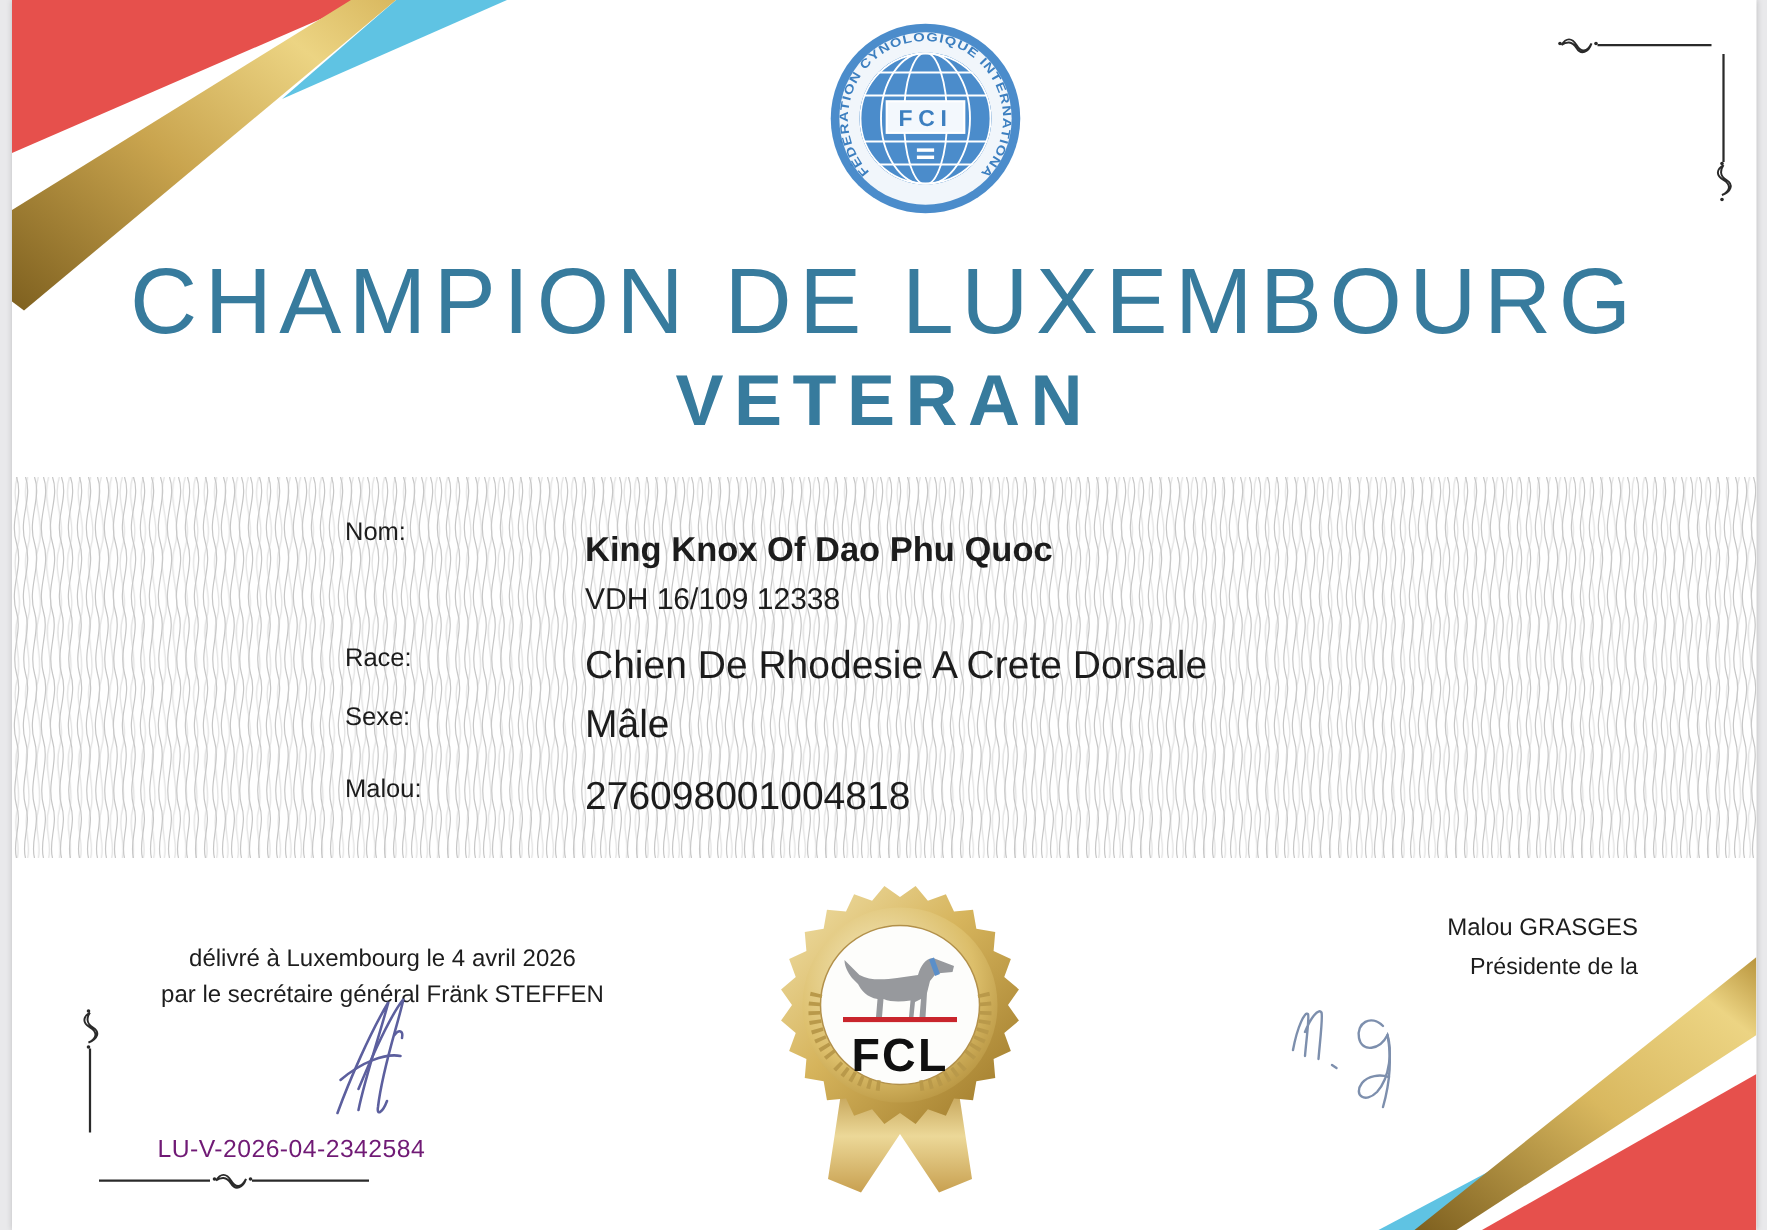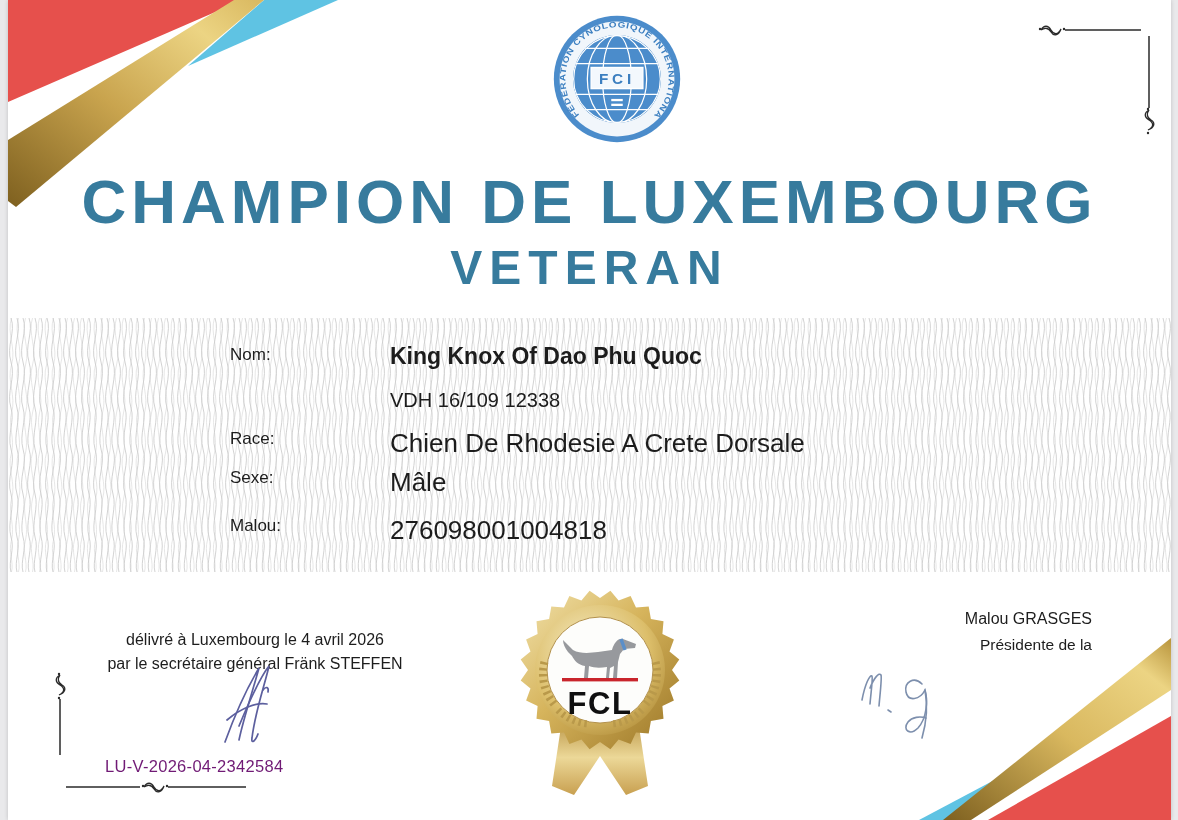--- a/index.html
+++ b/index.html
@@ -13,21 +13,21 @@
     position:absolute;left:8px;top:0;width:1163px;height:820px;
     background:#ffffff;
     box-shadow:0 0 4px rgba(0,0,0,.18);
     overflow:hidden;
   }
   .abs{position:absolute;}
   
   .title-wrap{position:absolute;left:0;top:0;width:100%;text-align:center;box-sizing:border-box;padding-left:44px;}
   .main-title{
     position:absolute;top:166px;left:0;right:0;
-    font-size:62px;font-weight:700;letter-spacing:5px;
+    font-size:62px;font-weight:400;letter-spacing:5px;
     color:#377b9d;white-space:nowrap;
   }
   .sub-title{
     position:absolute;top:240px;left:0;right:0;
     font-size:48px;font-weight:700;letter-spacing:7px;
     color:#377b9d;
   }
   
   .band{position:absolute;left:0;top:318px;width:100%;height:254px;}
   .band svg.bg{position:absolute;left:0;top:0;}
@@ -168,21 +168,21 @@
         <pattern id="g2" width="7" height="254" patternUnits="userSpaceOnUse">
           <path d="M3.5,0 C-1.5,16 8.5,30 3.5,47 C-1.5,63 8.5,78 3.5,95 C0,108 7,120 3.5,135 C-1.5,150 8.5,165 3.5,181 C0,194 7,208 3.5,222 C0,234 6,244 3.5,254" stroke="#cbcbcb" stroke-width="0.8" fill="none"></path>
         </pattern>
       </defs>
       <rect x="0" y="0" width="1163" height="254" fill="#ffffff"></rect>
       <rect x="0" y="0" width="1163" height="254" fill="url(#g1)"></rect>
       <rect x="0" y="0" width="1163" height="254" fill="url(#g2)" opacity="0.6"></rect>
     </svg>
 
     <div class="row lbl" style="left:222px;top:27px">Nom:</div>
-    <div class="row val-name" style="left:382px;top:25px">King Knox Of Dao Phu Quoc</div>
+    <div class="row val-name" style="left:382px;top:35px">King Knox Of Dao Phu Quoc</div>
     <div class="row val-reg" style="left:382px;top:71px">VDH 16/109 12338</div>
     <div class="row lbl" style="left:222px;top:111px">Race:</div>
     <div class="row val" style="left:382px;top:110px">Chien De Rhodesie A Crete Dorsale</div>
     <div class="row lbl" style="left:222px;top:150px">Sexe:</div>
     <div class="row val" style="left:382px;top:149px">Mâle</div>
     <div class="row lbl" style="left:222px;top:198px">Malou:</div>
     <div class="row val" style="left:382px;top:197px">276098001004818</div>
   </div>
 
   <div class="issue-block">

